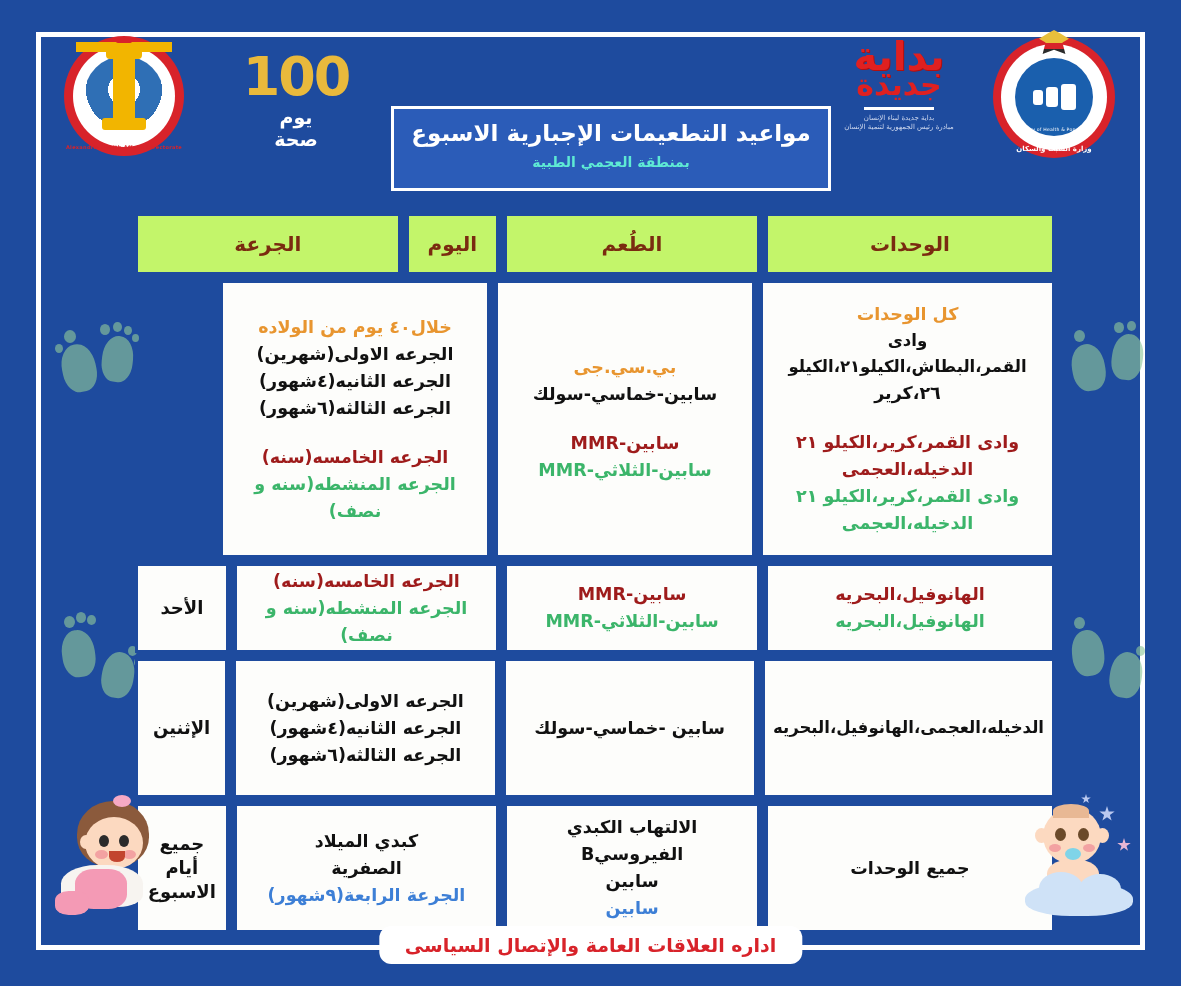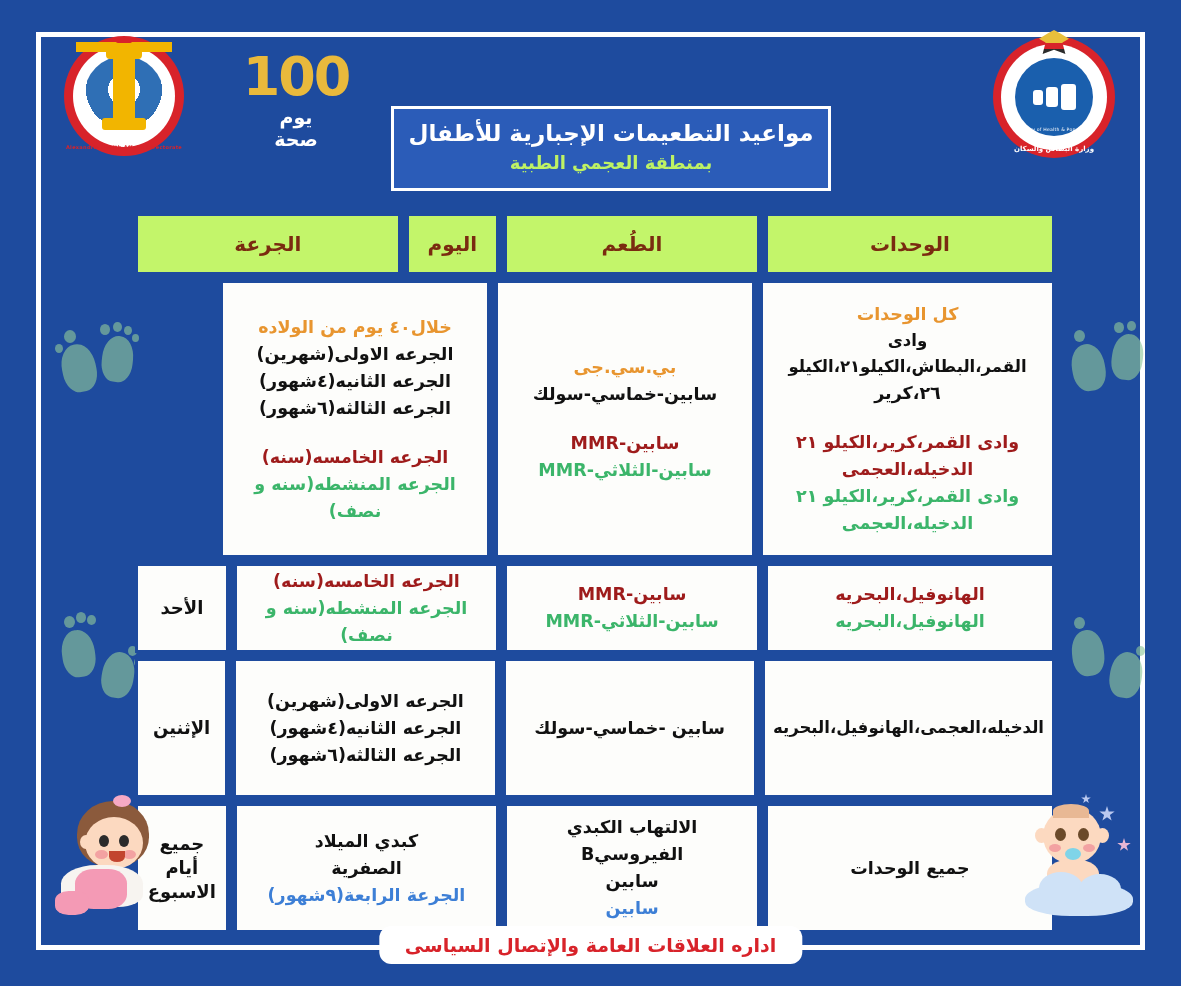--- a/index.html
+++ b/index.html
@@ -83,21 +83,21 @@
   .mid-title{
     position:absolute;left:290px;top:42px;width:500px;text-align:center;
     color:#ffffff;font-weight:bold;font-size:23px;
   }
   .title-box{
     position:absolute;left:345px;top:78px;width:440px;
     background:#2b5cb8;border:3px solid #ffffff;
     padding:9px 8px 11px;box-sizing:border-box;text-align:center;
   }
   .title-box .l1{color:#ffffff;font-weight:bold;font-size:23px;line-height:30px;}
-  .title-box .l2{color:#bef264;font-weight:bold;font-size:18px;line-height:29px;}
+  .title-box .l2{color:#5eead4;font-weight:bold;font-size:14px;line-height:29px;}
 
   
   .logo-bidaya{right:176px;top:8px;width:120px;height:124px;}
   .logo-bidaya .cal{
     text-align:center;color:#e02020;font-weight:bold;font-size:40px;
     line-height:40px;letter-spacing:-2px;
     text-shadow:1px 1px 0 #b01010;
   }
   .logo-bidaya .cal2{
     text-align:center;color:#e02020;font-weight:bold;font-size:30px;
@@ -252,37 +252,44 @@
     </div>
 
     <div class="logo logo-100">
       <div class="num">100</div>
       <div class="ar1">يوم</div>
       <div class="ar2">صحة</div>
     </div>
 
 
     <div class="title-box">
-      <div class="l1">مواعيد التطعيمات الإجبارية للأطفال</div>
+      <div class="l1">مواعيد التطعيمات الإجبارية الاسبوع</div>
       <div class="l2">بمنطقة العجمي الطبية</div>
     </div>
 
+    <div class="logo logo-bidaya">
+      <div class="cal">بداية</div>
+      <div class="cal2">جديدة</div>
+      <div class="rule"></div>
+      <div class="sub">بداية جديدة لبناء الإنسان</div>
+      <div class="sub">مبادرة رئيس الجمهورية لتنمية الإنسان</div>
+    </div>
 
     <div class="logo seal-mohp">
       <div class="ringo"></div>
       <div class="ringw"></div>
       <div class="ringb"></div>
       <div class="fam">
         <div class="fig" style="width:15px;height:26px;"></div>
         <div class="fig" style="width:12px;height:20px;"></div>
         <div class="fig" style="width:10px;height:15px;"></div>
       </div>
       <div class="eagle"></div>
       <div class="seal-txt-en">Ministry of Health &amp; Population</div>
-      <div class="seal-txt">وزارة البطاش والسكان</div>
+      <div class="seal-txt">وزارة السبت والسكان</div>
     </div>
   </div>
 
   <div class="table">
 
     <div class="trow hrow">
       <div class="cell c-units">
         <span>الوحدات</span>
       </div>
       <div class="cell c-vacc">

